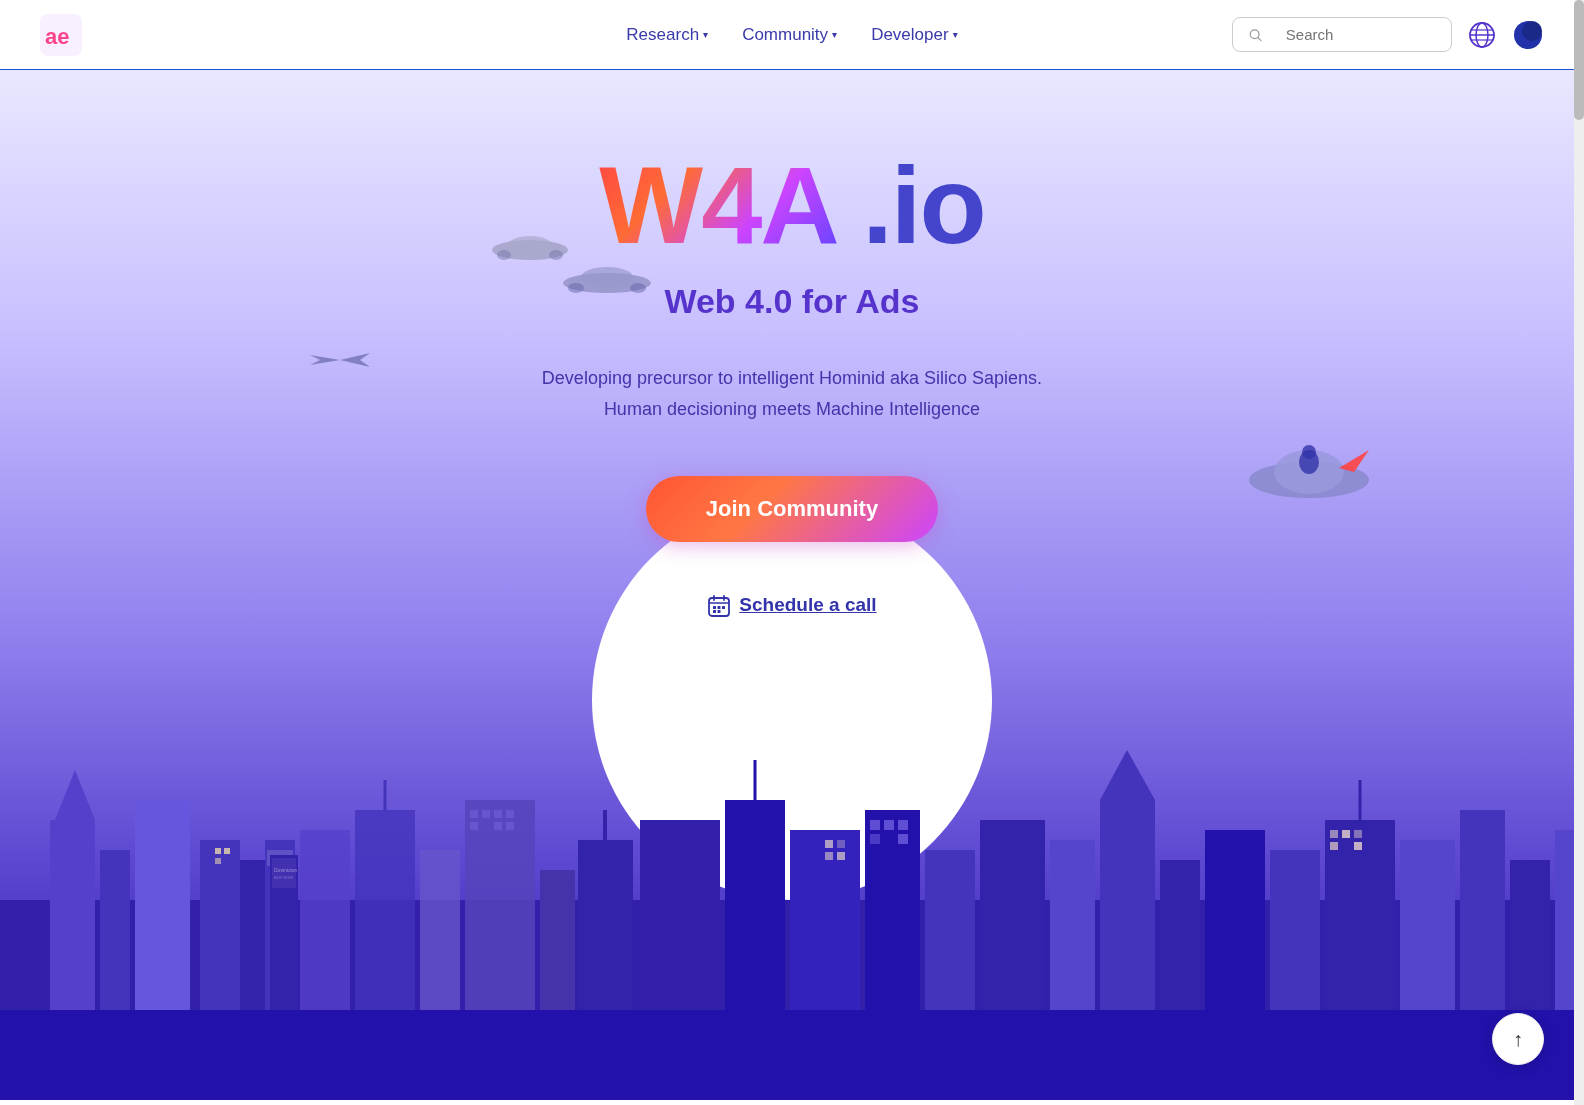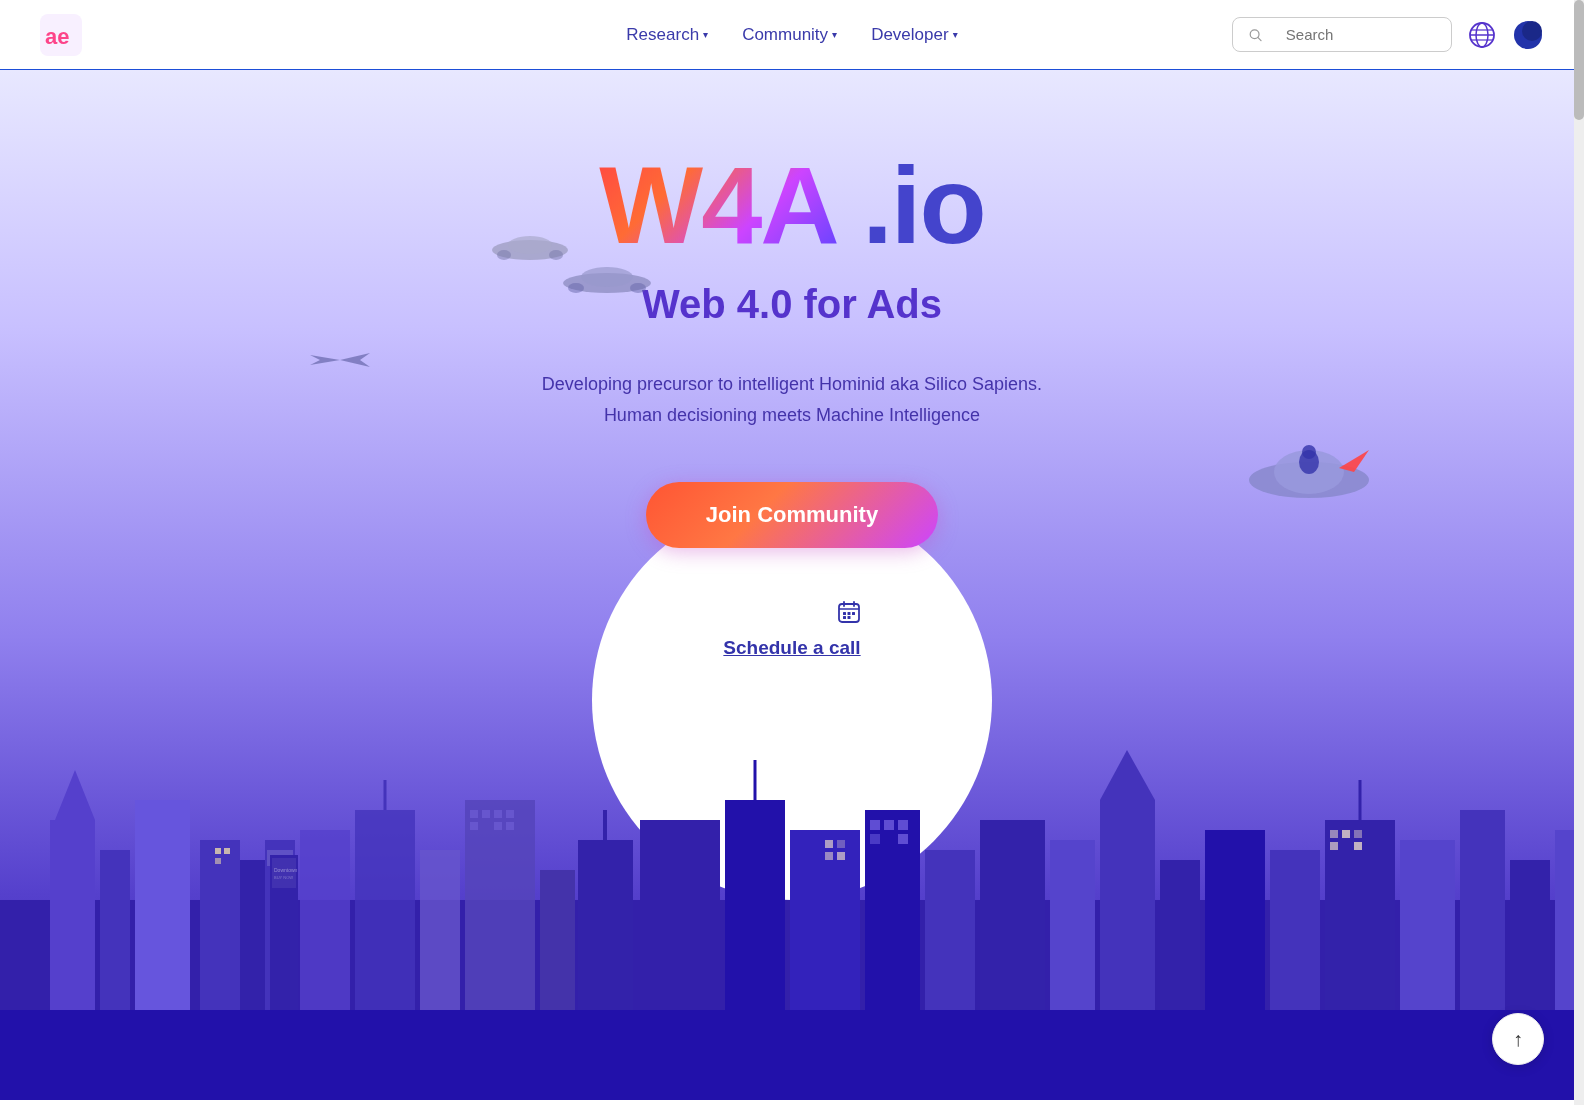--- a/index.html
+++ b/index.html
@@ -136,21 +136,21 @@
       background-clip: text;
     }
 
     .hero-title .io {
       color: #4444cc;
       background: none;
       -webkit-text-fill-color: #4444cc;
     }
 
     .hero-subtitle {
-      font-size: 40px;
+      font-size: 34px;
       font-weight: 700;
       color: #5533cc;
       margin-bottom: 30px;
     }
 
     .hero-desc {
       text-align: center;
       color: #4433aa;
       font-size: 18px;
       line-height: 1.7;
@@ -197,29 +197,28 @@
       font-size: 22px;
       font-weight: 700;
       cursor: pointer;
       margin-bottom: 40px;
       box-shadow: 0 4px 20px rgba(200, 80, 200, 0.4);
       transition: transform 0.2s;
     }
 
     .schedule-link {
       display: flex;
-      align-items: flex-end;
+      align-items: flex-start;
       gap: 8px;
       color: #3333aa;
       font-size: 19px;
       font-weight: 600;
       text-decoration: underline;
       cursor: pointer;
       margin-bottom: 40px;
-      flex-direction: column;
     }
 
     
     .big-circle {
       position: absolute;
       bottom: 200px;
       left: 50%;
       transform: translateX(-50%);
       width: 400px;
       height: 400px;

